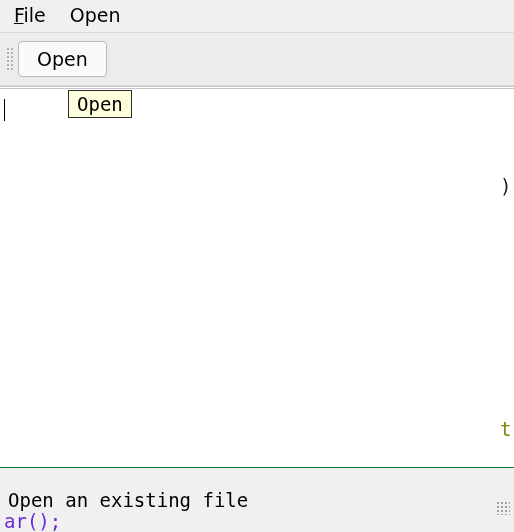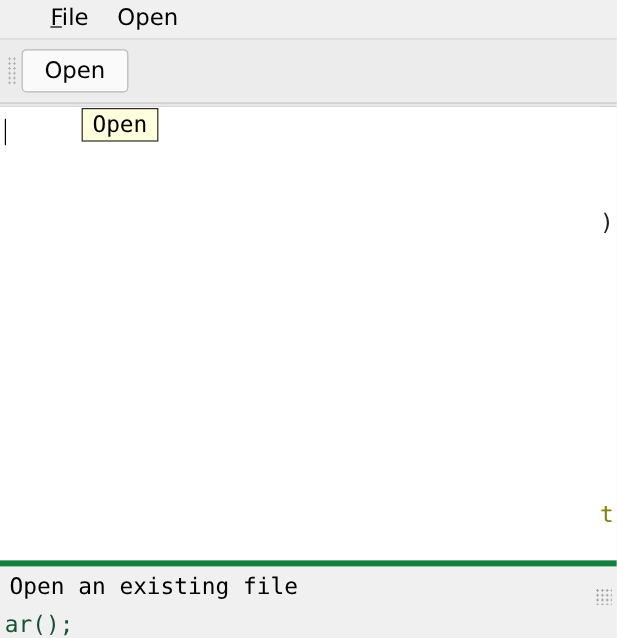--- a/index.html
+++ b/index.html
@@ -8,21 +8,20 @@
       font-size:19px;
       background:#f0f0f0;
       width:514px; height:532px;
       overflow:hidden;
       position:relative;
     }
     .menubar {
       display:flex; gap:24px;
       padding:4px 14px 6px;
       background:#f0f0f0;
-      margin-left:28px;
     }
     .menubar span { cursor:default; position:relative; }
     .underline-first::first-letter { text-decoration:underline; }
     .toolbar {
       background:#ececec;
       padding:8px 6px 8px 6px;
       border-top:1px solid #d8d8d8;
       border-bottom:1px solid #d8d8d8;
       display:flex; align-items:center;
     }
@@ -61,23 +60,23 @@
       font-family:"DejaVu Sans Mono","Liberation Mono",monospace;
       font-size:19px;
       line-height:27px;
       padding-top:30px;
       overflow:hidden;
       white-space:pre;
     }
     .right-fade div { text-align:left; }
     .c-black{color:#222}.c-olive{color:#838306}
     .statusbar {
-      border-top:5px solid #15803d;
+      border-top:1px solid #15803d;
       background:#f0f0f0;
-      padding:6px 8px 8px;
+      padding:21px 8px 8px;
       font-family:"DejaVu Sans Mono","Liberation Mono",monospace;
       font-size:19px;
       position:relative;
     }
     .sizegrip {
       position:absolute; right:4px; bottom:4px;
       width:14px; height:14px;
       background-image:radial-gradient(circle,#a0a0a0 1px,transparent 1px);
       background-size:4px 4px;
     }
@@ -94,21 +93,21 @@
     .caret {
       position:absolute; left:4px; top:99px;
       width:1px; height:22px; background:#000;
       animation:blink 1s steps(1) infinite;
     }
     @keyframes blink{50%{opacity:0}}
     .bottom-code {
       position:absolute; left:0; bottom:0;
       font-family:"DejaVu Sans Mono","Liberation Mono",monospace;
       font-size:19px;
-      color:#14532d; padding:0 4px;
+      color:#6d28d9; padding:0 4px;
     }
   </style>
 </head>
 <body>
 
 <div class="menubar">
   <span class="underline-first">File</span>
   <span>Open</span>
 </div>
 

